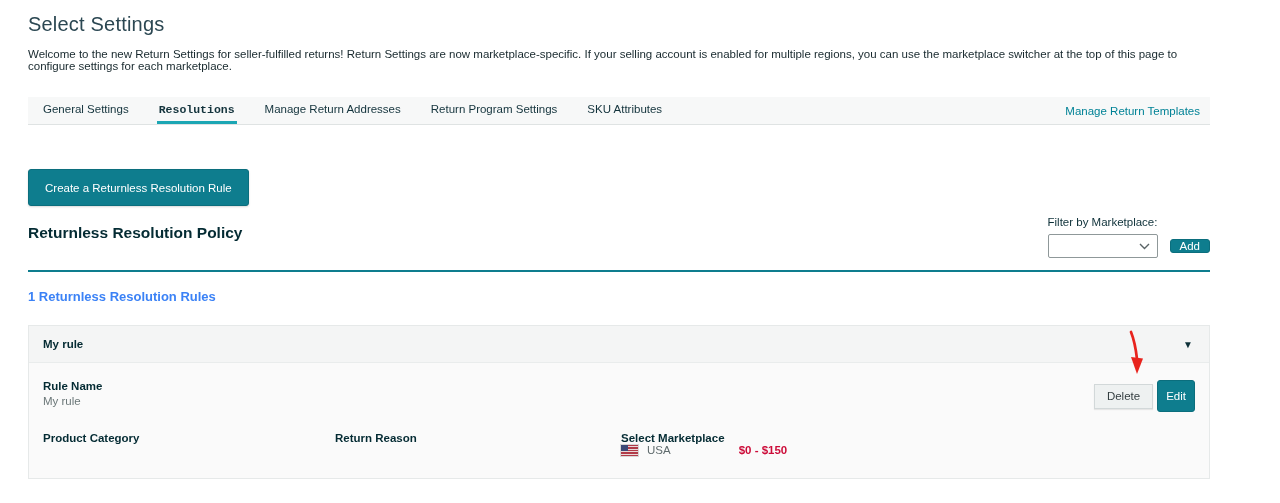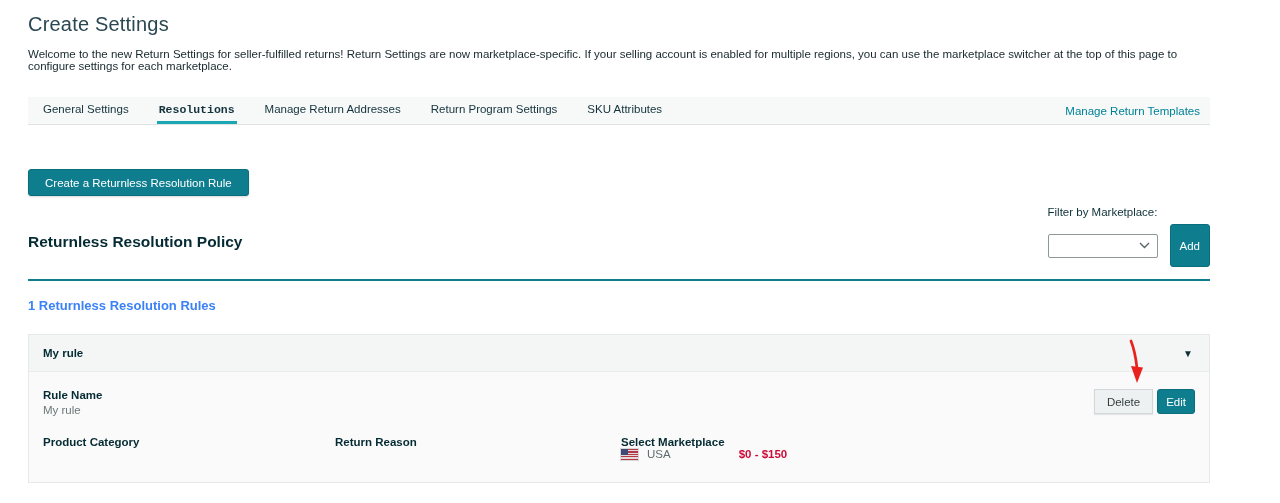--- a/index.html
+++ b/index.html
@@ -39,21 +39,21 @@
     margin-right: 10px; color: #008296; cursor: pointer; white-space: nowrap;
   }
 
   
   .create-btn {
     margin-top: 44px;
     display: inline-block;
     background: #0e7d8e; color: #ffffff;
     font-size: 11.5px; font-family: inherit;
     border: 1px solid #0b6e7d; border-radius: 3px;
-    padding: 6px 16px; height: 27px;
+    padding: 6px 16px; height: 37px;
     box-shadow: 0 1px 2px rgba(0,0,0,0.15);
     cursor: pointer;
   }
 
   
   .policy-row { margin-top: 10px; display: flex; align-items: flex-end; }
   .policy-heading { font-size: 15.5px; font-weight: 700; color: #042b33; padding-bottom: 16px; }
   .filter-group { margin-left: auto; display: flex; flex-direction: column; }
   .filter-label { font-size: 11.5px; color: #0d3038; margin-bottom: 6px; }
   .filter-controls { display: flex; align-items: center; }
@@ -62,21 +62,21 @@
     background: #ffffff; border: 1px solid #8f9899; border-radius: 2px;
     display: flex; align-items: center; justify-content: flex-end;
     padding-right: 7px; cursor: pointer;
   }
   .chevron svg { display: block; }
   .add-btn {
     margin-left: 12px;
     background: #0e7d8e; color: #ffffff;
     font-size: 11.5px; font-family: inherit;
     border: 1px solid #0b6e7d; border-radius: 3px;
-    height: 43px; padding: 0 9px; cursor: pointer;
+    height: 14px; padding: 0 9px; cursor: pointer;
   }
 
   .teal-divider { margin-top: 12px; border: none; border-top: 2px solid #0e7d8e; height: 0; }
 
   .rules-count { margin-top: 17px; font-size: 13px; font-weight: 700; color: #3b82f6; }
 
   
   .rule-card {
     margin-top: 21px;
     border: 1px solid #e6e9e9;
@@ -102,21 +102,21 @@
     font-size: 11.5px; font-family: inherit;
     border: 1px solid #d2d8d9; border-radius: 0;
     height: 25px; padding: 0 12px; cursor: pointer;
     box-shadow: 0 1px 1px rgba(0,0,0,0.08);
   }
   .edit-btn {
     margin-left: 4px;
     background: #0e7d8e; color: #ffffff;
     font-size: 11.5px; font-family: inherit;
     border: 1px solid #0b6e7d; border-radius: 3px;
-    height: 25px; padding: 0 8px; cursor: pointer;
+    height: 32px; padding: 0 8px; cursor: pointer;
   }
 
   .columns-row {
     margin-top: 20px;
     display: grid;
     grid-template-columns: 292px 286px 1fr;
   }
   .marketplace-line { margin-top: 0; display: flex; align-items: center; }
   .flag {
     width: 17px; height: 11px; position: relative;
@@ -132,21 +132,21 @@
   .price-range { margin-left: 68px; font-size: 11.5px; font-weight: 700; color: #cc0c39; }
 
   
   .annotation-arrow { position: absolute; left: 1094px; top: 2px; pointer-events: none; z-index: 5; }
 </style>
 </head>
 <body>
 
 <div class="container">
 
-  <h1 class="page-title">Create Settings</h1>
+  <h1 class="page-title">Select Settings</h1>
 
   <p class="intro">Welcome to the new Return Settings for seller-fulfilled returns! Return Settings are now marketplace-specific. If your selling account is enabled for multiple regions, you can use the marketplace switcher at the top of this page to configure settings for each marketplace.</p>
 
   <nav class="tabbar">
     <div class="tab">
       <span>General Settings</span>
     </div>
     <div class="tab active">
       <span>Resolutions</span>
     </div>

